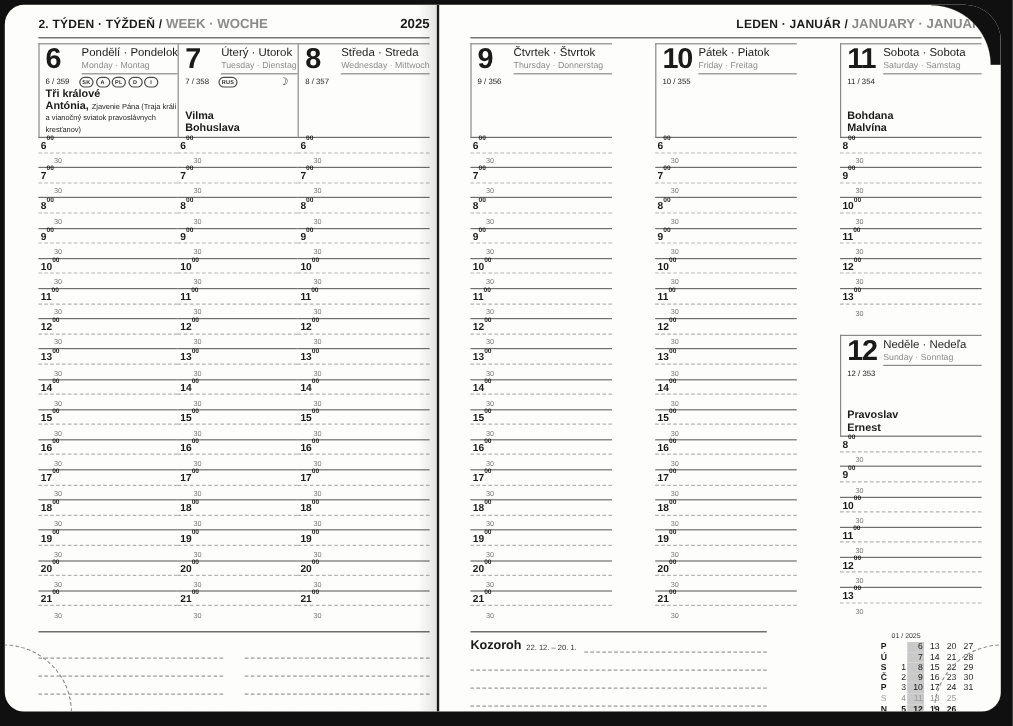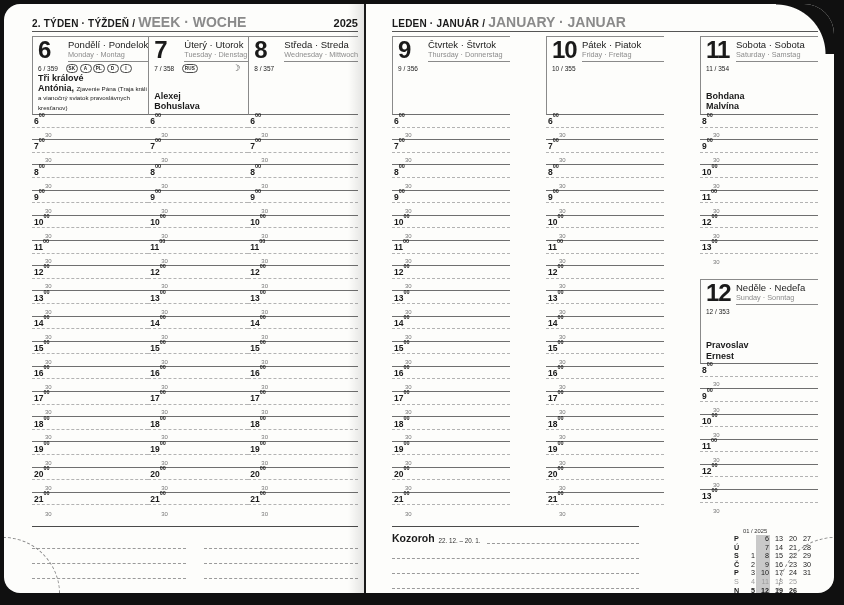--- a/index.html
+++ b/index.html
@@ -16,23 +16,23 @@
   .curl{position:absolute;top:0;right:0;width:58px;height:50px;z-index:9;
     background:radial-gradient(circle 50px at 0% 100%, rgba(0,0,0,0) 49px, #101010 50px);}
   .page{position:relative;box-sizing:border-box;overflow:hidden}
   .page-left{width:360px;padding:10px 6px 0 28px}
   .page-left::after{content:"";position:absolute;right:0;top:0;bottom:0;width:16px;
     background:linear-gradient(to right, rgba(0,0,0,0), rgba(0,0,0,0.10));pointer-events:none}
   .spine{width:2px;background:#1a1a1a}
   .page-right{flex:1;padding:10px 16px 0 26px}
 
   .page-head{display:flex;align-items:baseline;height:15px}
-  .page-head.right{justify-content:flex-start}
+  .page-head.right{justify-content:flex-end}
   .ph-native{font-size:10px;font-weight:700;letter-spacing:.2px;white-space:nowrap}
-  .ph-intl{font-size:14px;color:#8a8a8a;font-weight:700;margin-left:3px;white-space:nowrap}
+  .ph-intl{font-size:11px;color:#8a8a8a;font-weight:700;margin-left:3px;white-space:nowrap}
   .ph-year{margin-left:auto;font-size:11px;font-weight:700}
   .ph-rule{border-bottom:1.2px solid #555;margin-top:2px}
 
   .day-cols{display:flex;justify-content:space-between;margin-top:4px}
   .day-col{width:118px}
 
   .day-head{height:79px;box-sizing:border-box;display:flex;flex-direction:column;
     border-top:1px solid #8a8a8a;border-left:1px solid #8a8a8a;border-bottom:1px solid #6f6f6f;
     padding:2px 0 2px 3px}
   .day-head.tall{height:85px}
@@ -234,21 +234,21 @@
               </div>
             </div>
             <div class="dh-mid">
               <span class="doy">7 / 358</span>
               <span class="badges">
                 <span class="badge">RUS</span>
               </span>
               <span class="moon">☽</span>
             </div>
             <div class="dh-name-days">
-              <div class="nday">Alexej</div>
+              <div class="nday">Vilma</div>
               <div class="nday">Bohuslava</div>
             </div>
           </div>
           <div class="time-grid">
             <div class="trow hrow">
               <span class="hlab"><span>6</span><sup class="hsup">00</sup></span>
             </div>
             <div class="trow mrow">
               <span class="mlab">30</span>
             </div>

